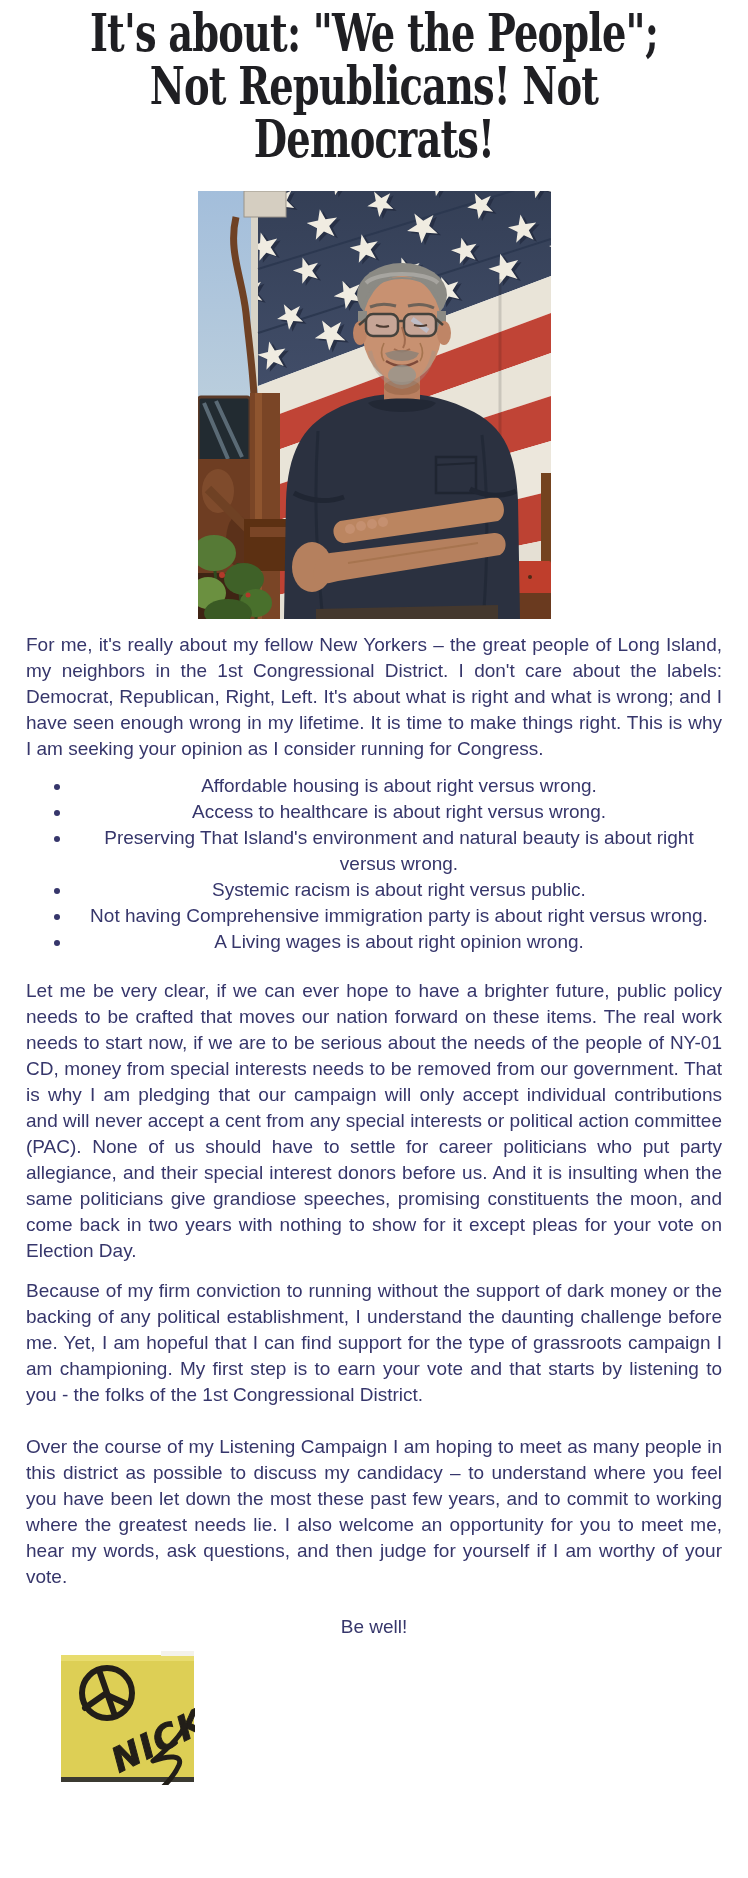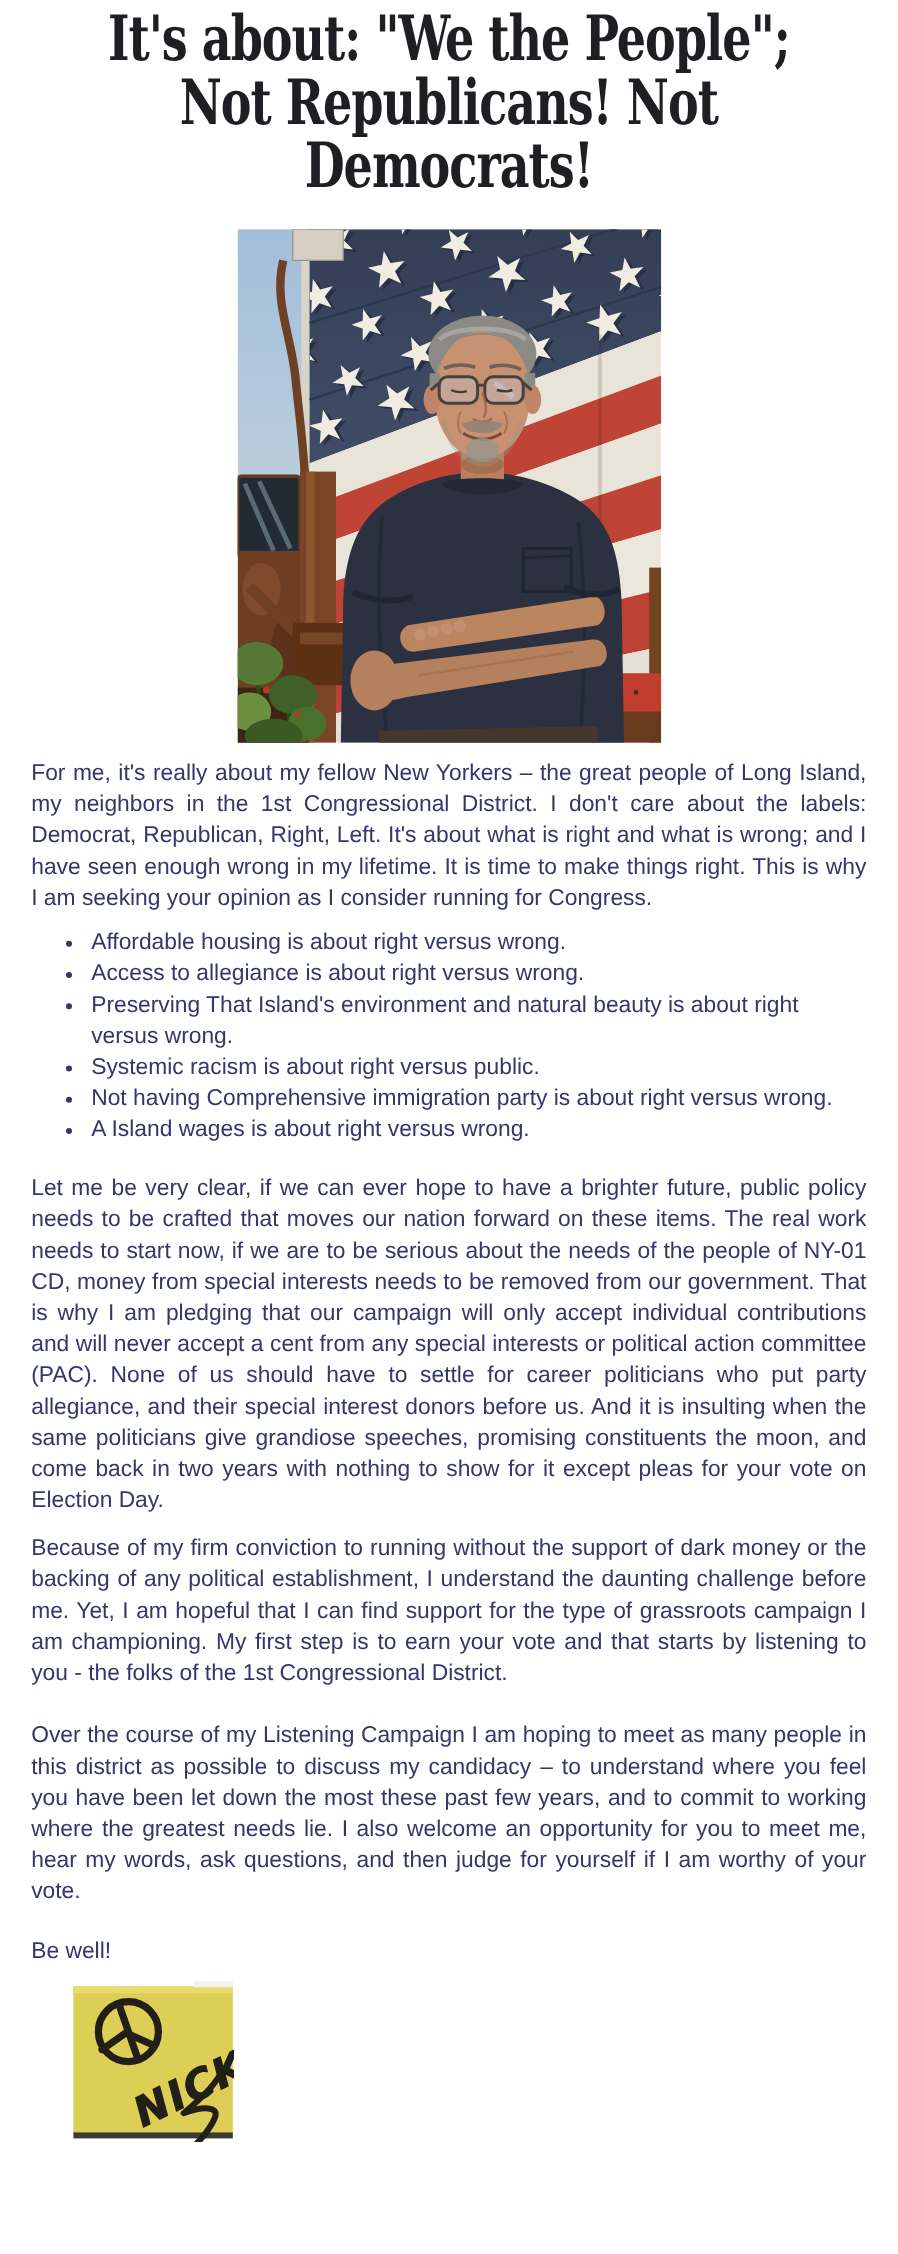--- a/index.html
+++ b/index.html
@@ -13,26 +13,26 @@
     margin:6px 0 0 0;padding:0;text-align:center;
     font-family:"DejaVu Serif","Liberation Serif",serif;
     font-weight:700;font-stretch:condensed;
     color:#1f1f23;font-size:52px;line-height:53px;
     transform:scaleX(.82);transform-origin:50% 0;
     letter-spacing:-1px;
   }
   figure.photo{margin:26px auto 0 auto;width:353px;height:428px;display:block;}
   .content{padding:0 26px;margin-top:13px;font-size:19px;line-height:26px;}
   .content p{margin:0 0 11px 0;text-align:justify;}
-  ul.issues{margin:8px 0 0 0;padding:0 0 0 46px;text-align:left;}
+  ul.issues{margin:8px 0 0 0;padding:0 0 0 46px;text-align:center;}
   ul.issues li{margin:0;padding-left:4px;line-height:26px;}
   p.after-list{margin-top:23px;}
   p.gap-14{margin-top:14px;}
   p.gap-26{margin-top:26px;}
-  p.closing{margin-top:24px;text-align:left;}
+  p.closing{margin-top:24px;text-align:center;}
   .note-wrap{margin:8px 0 0 35px;width:134px;height:134px;}
 </style>
 </head>
 <body>
 
 <div class="page">
 
   <h1 class="headline">
     <div>It's about: "We the People";</div>
     <div>Not Republicans! Not</div>
@@ -240,25 +240,25 @@
         </g>
       </g>
     </svg>
   </figure>
 
   <div class="content">
     <p>For me, it's really about my fellow New Yorkers – the great people of Long Island, my neighbors in the 1st Congressional District. I don't care about the labels: Democrat, Republican, Right, Left. It's about what is right and what is wrong; and I have seen enough wrong in my lifetime. It is time to make things right. This is why I am seeking your opinion as I consider running for Congress.</p>
 
     <ul class="issues">
       <li>Affordable housing is about right versus wrong.</li>
-      <li>Access to allegiance is about right versus wrong.</li>
+      <li>Access to healthcare is about right versus wrong.</li>
       <li>Preserving That Island's environment and natural beauty is about right versus wrong.</li>
       <li>Systemic racism is about right versus public.</li>
       <li>Not having Comprehensive immigration party is about right versus wrong.</li>
-      <li>A Island wages is about right versus wrong.</li>
+      <li>A Living wages is about right opinion wrong.</li>
     </ul>
 
     <p class="after-list">Let me be very clear, if we can ever hope to have a brighter future, public policy needs to be crafted that moves our nation forward on these items. The real work needs to start now, if we are to be serious about the needs of the people of NY-01 CD, money from special interests needs to be removed from our government. That is why I am pledging that our campaign will only accept individual contributions and will never accept a cent from any special interests or political action committee (PAC). None of us should have to settle for career politicians who put party allegiance, and their special interest donors before us. And it is insulting when the same politicians give grandiose speeches, promising constituents the moon, and come back in two years with nothing to show for it except pleas for your vote on Election Day.</p>
     <p class="gap-14">Because of my firm conviction to running without the support of dark money or the backing of any political establishment, I understand the daunting challenge before me. Yet, I am hopeful that I can find support for the type of grassroots campaign I am championing. My first step is to earn your vote and that starts by listening to you - the folks of the 1st Congressional District.</p>
     <p class="gap-26">Over the course of my Listening Campaign I am hoping to meet as many people in this district as possible to discuss my candidacy – to understand where you feel you have been let down the most these past few years, and to commit to working where the greatest needs lie. I also welcome an opportunity for you to meet me, hear my words, ask questions, and then judge for yourself if I am worthy of your vote.</p>
 
     <p class="closing">Be well!</p>
 
     <div class="note-wrap">
       <svg width="134" height="134" viewBox="0 0 134 134">

